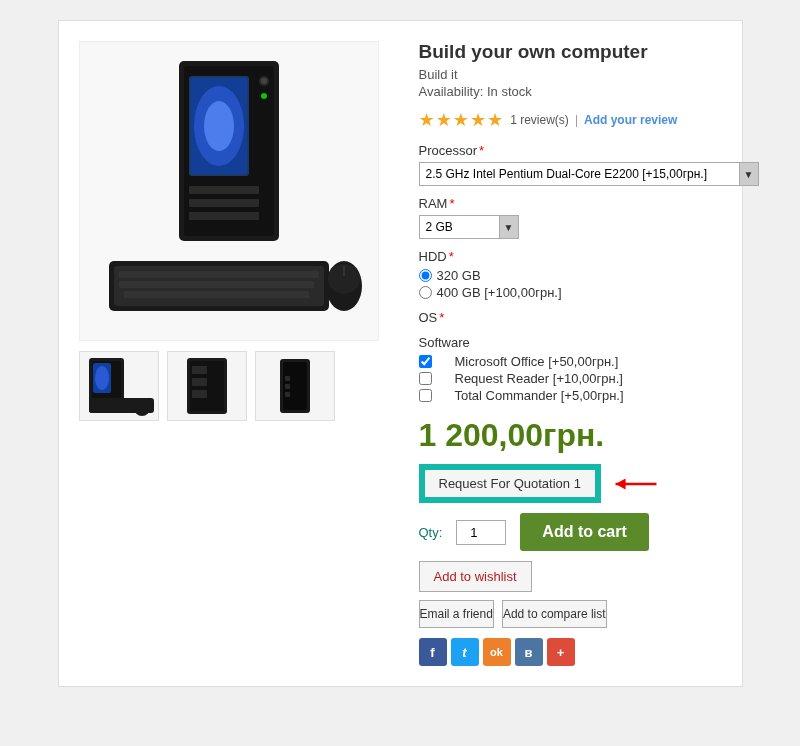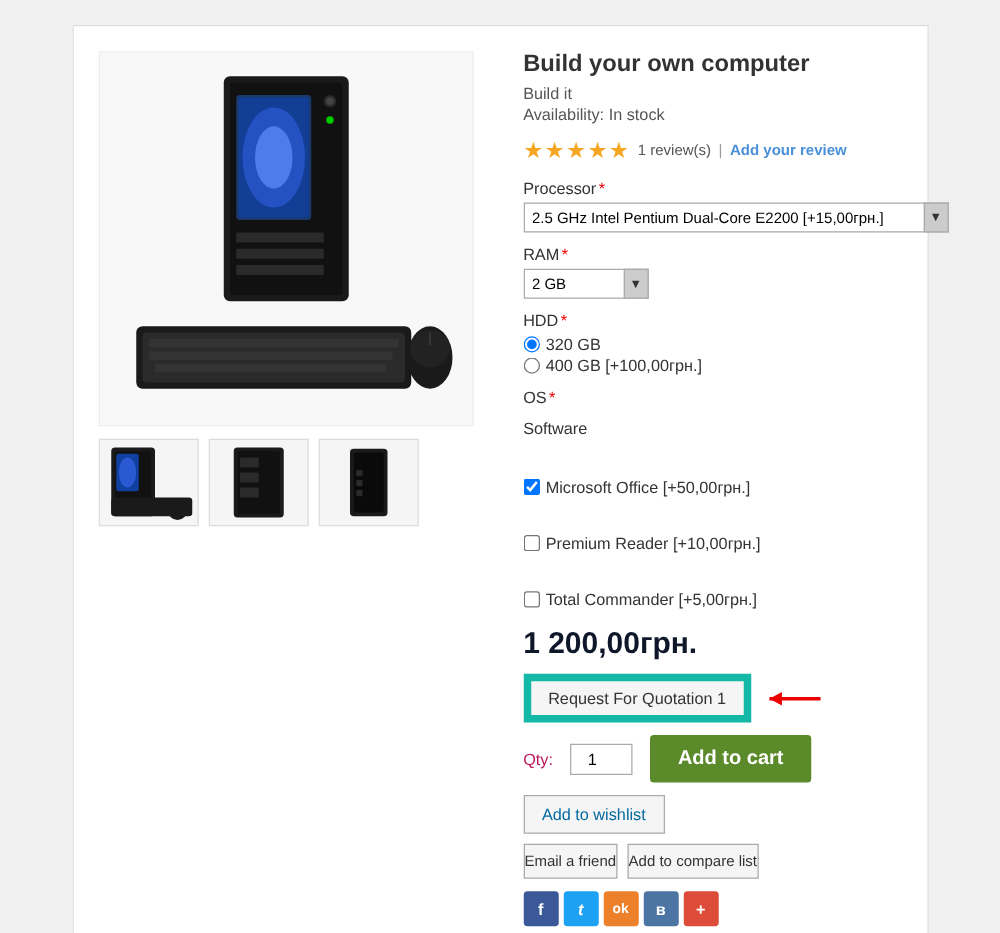--- a/index.html
+++ b/index.html
@@ -153,33 +153,32 @@
       align-items: center;
       gap: 5px;
       font-size: 13px;
       color: #333;
     }
     .radio-item input[type="radio"] { cursor: pointer; }
     .checkbox-group { display: flex; flex-direction: column; gap: 2px; }
     .checkbox-item {
       display: flex;
       align-items: center;
-      gap: 5px;
-      font-size: 13px;
-      color: #333;
-      margin-top: 28px;
+      gap: 23px;
+      font-size: 13px;
+      color: #333;
     }
     .checkbox-item input[type="checkbox"] { cursor: pointer; }
     .price-section {
       margin: 14px 0 10px 0;
     }
     .price {
-      font-size: 24px;
+      font-size: 32px;
       font-weight: bold;
-      color: #0f172a;
+      color: #4d7c0f;
     }
     .quotation-row {
       display: flex;
       align-items: center;
       gap: 10px;
       margin-bottom: 10px;
     }
     .quotation-btn {
       background: #f5f5f5;
       border: 6px solid #14b8a6;
@@ -197,21 +196,21 @@
       height: 24px;
     }
     .qty-row {
       display: flex;
       align-items: center;
       gap: 14px;
       margin-bottom: 10px;
     }
     .qty-label {
       font-size: 13px;
-      color: #be185d;
+      color: #0f766e;
     }
     .qty-input {
       width: 50px;
       padding: 4px 6px;
       border: 1px solid #aaa;
       font-size: 13px;
       text-align: center;
     }
     .add-to-cart-btn {
       background: #5a8a2a;
@@ -222,21 +221,21 @@
       font-weight: bold;
       cursor: pointer;
       border-radius: 3px;
     }
     .wishlist-btn {
       background: #f5f5f5;
       border: 1px solid #aaa;
       padding: 7px 14px;
       font-size: 13px;
       cursor: pointer;
-      color: #0369a1;
+      color: #b91c1c;
       margin-bottom: 8px;
     }
     .action-row {
       display: flex;
       gap: 8px;
       margin-bottom: 10px;
     }
     .action-btn {
       background: #f5f5f5;
       border: 1px solid #aaa;
@@ -410,21 +409,21 @@
 
     <div class="option-section">
       <div class="option-label">Software</div>
       <div class="checkbox-group">
         <label class="checkbox-item">
           <input type="checkbox" checked="" style="">
           <span>Microsoft Office [+50,00грн.]</span>
         </label>
         <label class="checkbox-item">
           <input type="checkbox" style="">
-          <span>Premium Reader [+10,00грн.]</span>
+          <span>Request Reader [+10,00грн.]</span>
         </label>
         <label class="checkbox-item">
           <input type="checkbox" style="">
           <span>Total Commander [+5,00грн.]</span>
         </label>
       </div>
     </div>
 
     <div class="price-section">
       <span class="price">1 200,00грн.</span>

